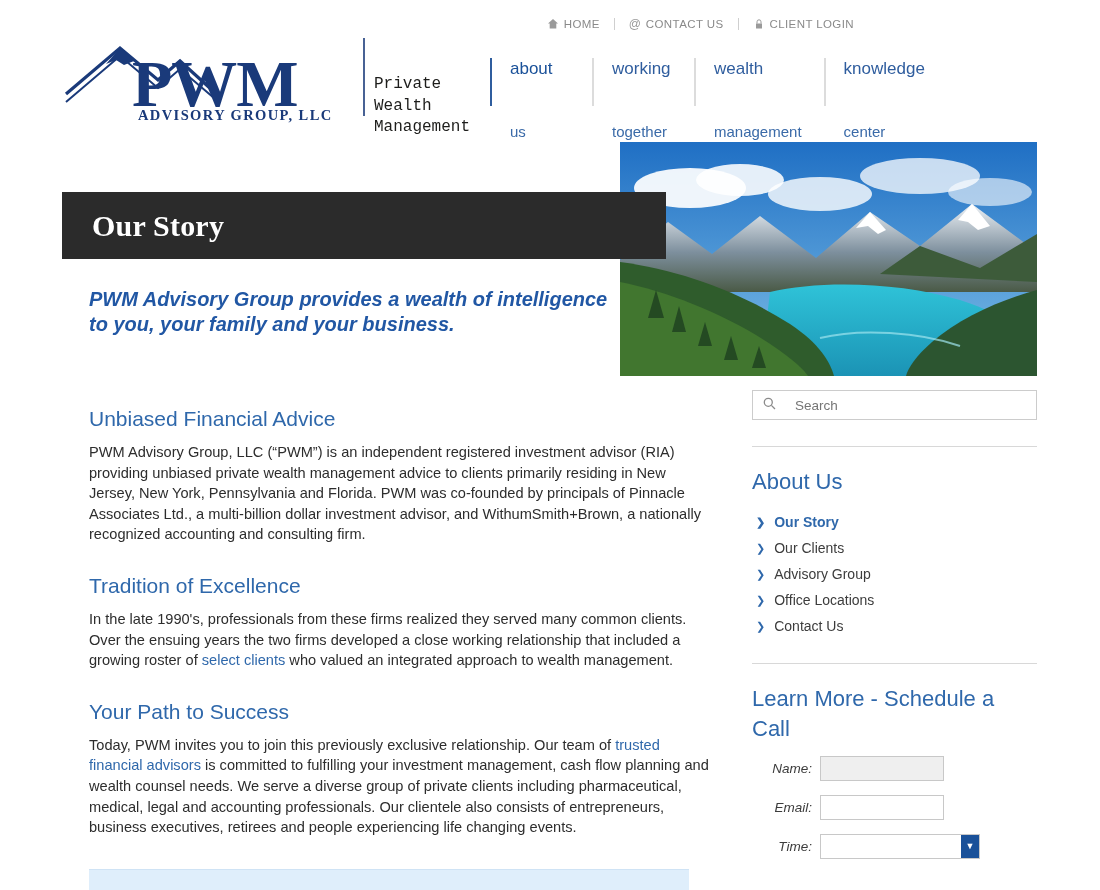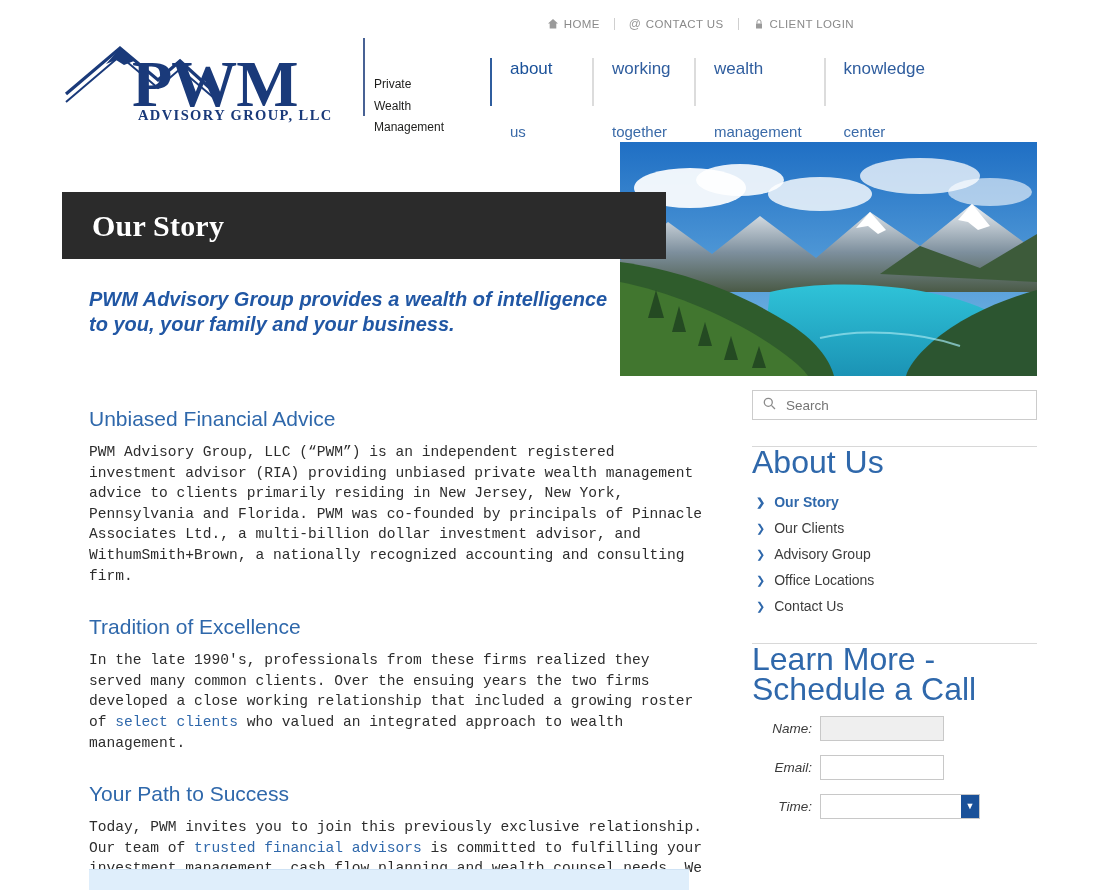--- a/index.html
+++ b/index.html
@@ -25,22 +25,22 @@
   }
   .utility-sep { width:1px; height:12px; background:#cfcfcf; }
   .u-icon { display:inline-block; width:12px; height:12px; position:relative; }
   .u-icon svg { display:block; }
 
   
   .logo-wrap { position:absolute; left:62px; top:28px; width:420px; height:92px; }
   .logo-svg { position:absolute; left:0; top:0; }
   .logo-tag {
     position:absolute; left:312px; top:46px;
-    font-family:Liberation Sans, sans-serif;
-    color:#1d1d1b; font-size:12px; line-height:21.5px;
+    font-family:Liberation Mono, monospace;
+    color:#1d1d1b; font-size:16px; line-height:21.5px;
   }
 
   
   .main-nav {
     position:absolute; left:490px; top:58px;
     display:flex; align-items:flex-start; height:50px;
   }
   .nav-item {
     padding: 0 22px 0 18px;
     color:#2f5d9e; font-size:17px; line-height:21px; cursor:pointer;
@@ -78,46 +78,46 @@
   }
 
   
   .content { position:absolute; left:89px; top:406px; width:620px; }
   .content h2 {
     margin:0 0 10px 0; font-weight:400;
     color:#2f68ab; font-size:21px; line-height:26px;
   }
   .content p {
     margin:0 0 28px 0; color:#2d2d2d;
-    font-size:14.6px; line-height:20.6px;font-family:Liberation Mono, monospace;
+    font-size:14.6px; line-height:20.6px;
   }
   .content p a { color:#2f68ab; text-decoration:none; }
   .content .sect { margin-bottom: 6px; }
   .blue-box {
     position:absolute; left:89px; top:869px; width:600px; height:40px;
     background:#dfeefb; border-top:1px solid #cfe3f5;
   }
 
   
   .sidebar { position:absolute; left:752px; top:390px; width:285px; }
   .search-box {
     position:relative; width:285px; height:30px;
     border:1px solid #cccccc; background:#fff;
-    display:flex; align-items:center;
+    display:flex; align-items:center;gap:9px;
   }
   .search-box .magnifier { margin-left:10px; margin-right:8px; flex:0 0 auto; }
   .search-box input {
     border:0; outline:0; font-size:13.5px; color:#9a9a9a;
     font-family:"Liberation Sans", sans-serif;
     width:220px; background:transparent;
   }
   .sb-rule { width:285px; height:1px; background:#d8d8d8; margin-top:26px; }
   .sidebar h3 {
-    margin:0 0 12px 0; font-weight:400;
-    color:#2f68ab; font-size:32px; line-height:30px;
+    margin:20px 0 12px 0; font-weight:400;
+    color:#2f68ab; font-size:22px; line-height:30px;
   }
   .side-list { list-style:none; margin:0; padding:0; }
   .side-list li {
     display:flex; align-items:center; gap:9px;
     padding:5px 0 5px 4px; font-size:14px; color:#3c3c3c; cursor:pointer;
   }
   .side-list li .chev { color:#2f68ab; font-size:11px; line-height:11px; }
   .side-list li.current { color:#2f68ab; font-weight:700; }
   .sb-rule2 { width:285px; height:1px; background:#d8d8d8; margin-top:24px; }
 

